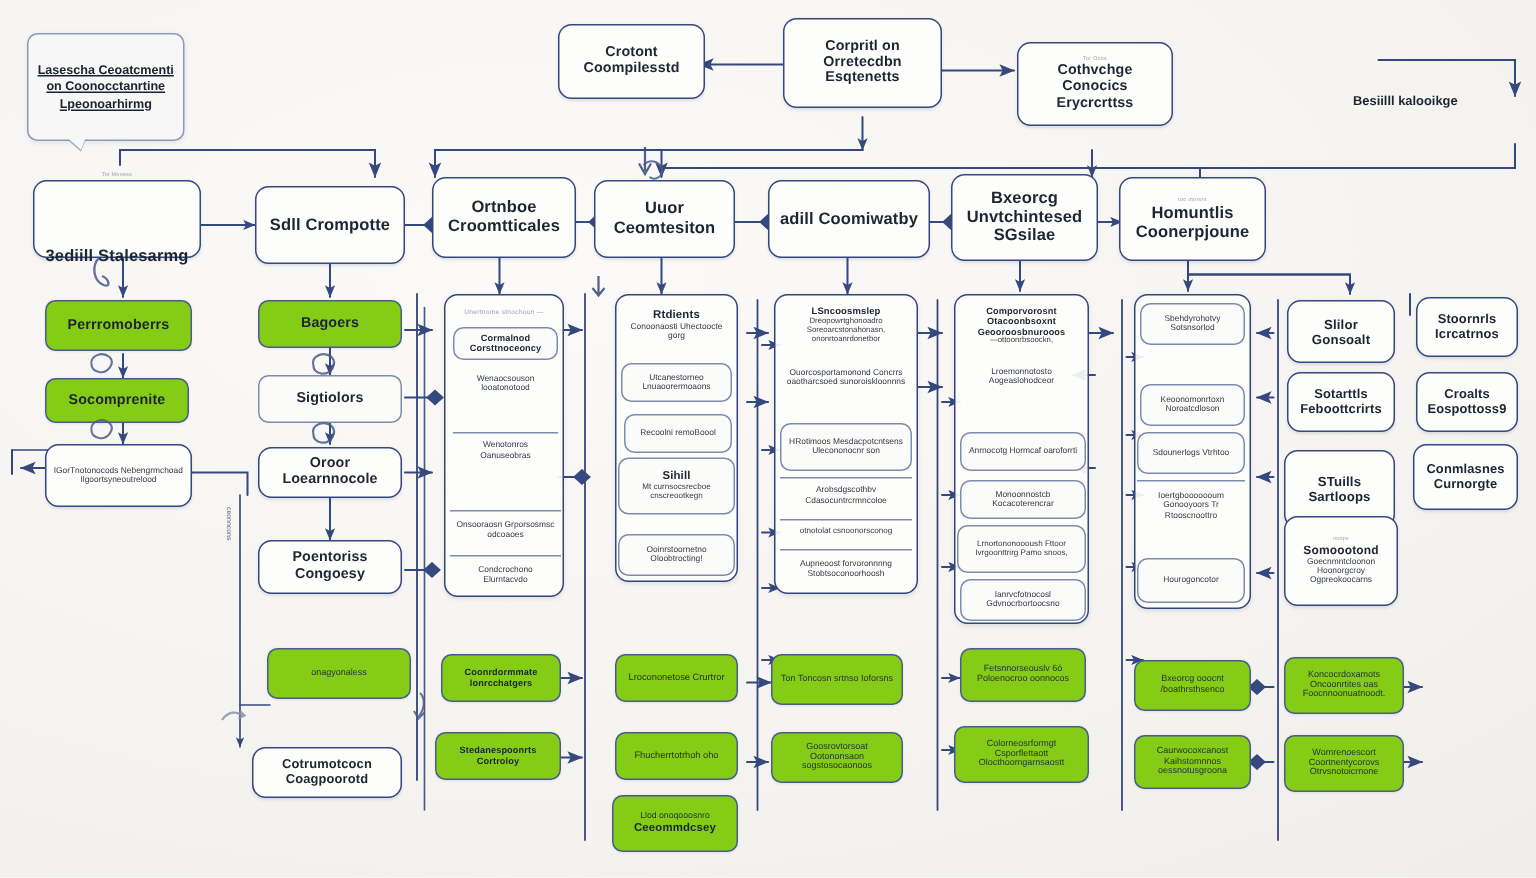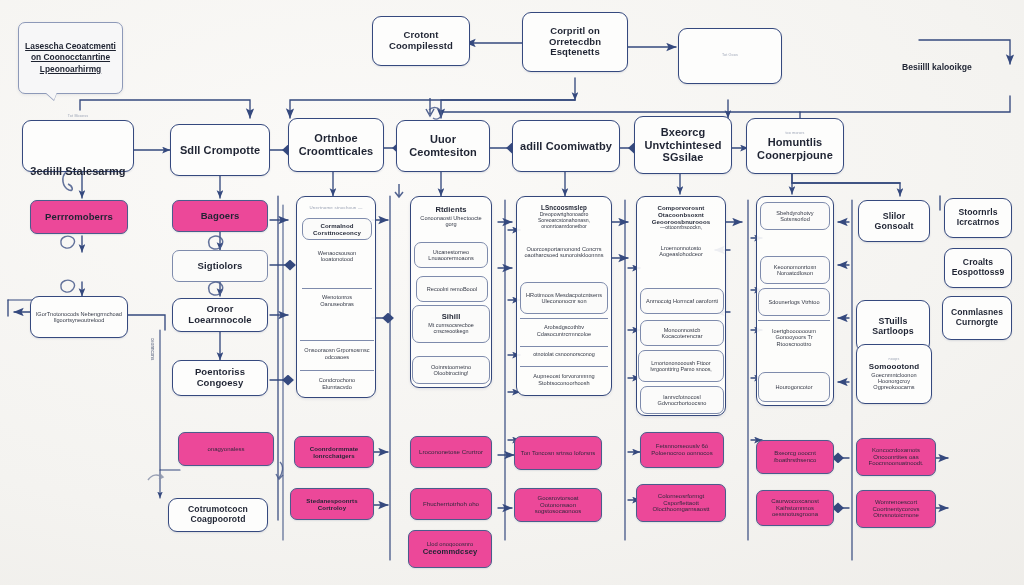--- a/index.html
+++ b/index.html
@@ -53,21 +53,21 @@
   .lvl3 .lbl{font-size:7.6px;font-weight:700;}
   .lvl4{font-size:6.1px;}
   .lvl4 .lbl{font-size:6.1px;font-weight:600;}
   .lvl4 .sub{font-size:5.6px;}
   .tiny{font-size:5.2px;}
 
   
   .soft{
     border:1.1px solid #4a5c8c;
     border-radius:7px;
-    background:#ec4899;
+    background:#84cc16;
     box-shadow:0 .5px 1.5px rgba(40,55,100,.10);
   }
   .softer{
     border:1px solid #7e8bac;
     border-radius:7px;
     background:#fbfbfa;
     box-shadow:none;
   }
   
   .frame{
@@ -248,20 +248,21 @@
   <div class="node lvl2" style="left:372px;top:16px;width:98px;height:50px;">
     <span class="lbl">Crotont Coompilesstd</span>
   </div>
 
   <div class="node lvl2" style="left:522px;top:12px;width:106px;height:60px;">
     <span class="lbl">Corpritl on Orretecdbn Esqtenetts</span>
   </div>
 
   <div class="node lvl2" style="left:678px;top:28px;width:104px;height:56px;">
     <span class="ghost">Tot Ooos</span>
+    <span class="lbl">Cothvchge Conocics Erycrcrttss</span>
   </div>
 
   <div class="edgelabel" style="left:902px;top:62px;">Besiilll kalooikge</div>
 
   <div class="node lvl1" style="left:22px;top:120px;width:112px;height:52px;gap:46px;">
     <span class="ghost">Tot Mooess</span>
     <span class="lbl">3ediill Stalesarmg</span>
   </div>
 
   <div class="node lvl1" style="left:170px;top:124px;width:100px;height:52px;text-align:center;">
@@ -284,20 +285,23 @@
     <span class="lbl">Bxeorcg Unvtchintesed SGsilae</span>
   </div>
 
   <div class="node lvl1" style="left:746px;top:118px;width:98px;height:56px;">
     <span class="ghost">too morors</span>
     <span class="lbl">Homuntlis Coonerpjoune</span>
   </div>
 
   <div class="node lvl2 soft" style="left:30px;top:200px;width:98px;height:34px;">
     <span class="lbl">Perrromoberrs</span>
+  </div>
+  <div class="node lvl2 soft" style="left:30px;top:252px;width:96px;height:30px;">
+    <span class="lbl">Socomprenite</span>
   </div>
   <div class="node lvl4" style="left:30px;top:296px;width:98px;height:42px;">
     <span class="sub">lGorTnotonocods Nebengrmchoad Ilgoortsyneoutrelood</span>
   </div>
   <div class="node lvl3 soft" style="left:178px;top:432px;width:96px;height:34px;">
     <span class="sub" style="font-size:6px">onagyonaless</span>
   </div>
   <div class="node lvl2" style="left:168px;top:498px;width:100px;height:34px;">
     <span class="lbl" style="font-size:8.6px">Cotrumotcocn Coagpoorotd</span>
   </div>
@@ -437,20 +441,23 @@
   <div class="node lvl4" style="left:758px;top:320px;width:72px;height:34px;border-top:1px solid #7e8bac;border-left:none;border-right:none;border-bottom:none;border-radius:0;background:transparent;box-shadow:none;">
     <span class="sub">Ioertgbooooooum Gonooyoors Tr Rtooscnoottro</span>
   </div>
   <div class="node lvl4 softer" style="left:758px;top:372px;width:72px;height:30px;">
     <span class="sub">Hourogoncotor</span>
   </div>
 
   <div class="node lvl2" style="left:858px;top:200px;width:72px;height:42px;">
     <span class="lbl" style="font-size:8.8px">Slilor Gonsoalt</span>
   </div>
+  <div class="node lvl2" style="left:858px;top:248px;width:72px;height:40px;">
+    <span class="lbl" style="font-size:8.6px">Sotarttls Feboottcrirts</span>
+  </div>
   <div class="node lvl2" style="left:856px;top:300px;width:74px;height:52px;">
     <span class="lbl" style="font-size:8.8px">STuills Sartloops</span>
   </div>
   <div class="node lvl3" style="left:856px;top:344px;width:76px;height:60px;">
     <span class="ghost">noops</span>
     <span class="lbl" style="font-size:8px">Somoootond</span>
     <span class="sub" style="font-size:5.6px">Goecnmntcloonon Hoonorgcroy Ogpreokoocarns</span>
   </div>
   <div class="node lvl4 soft" style="left:756px;top:440px;width:78px;height:34px;">
     <span class="sub" style="font-size:6px">Bxeorcg ooocnt /boathrsthsenco</span>

